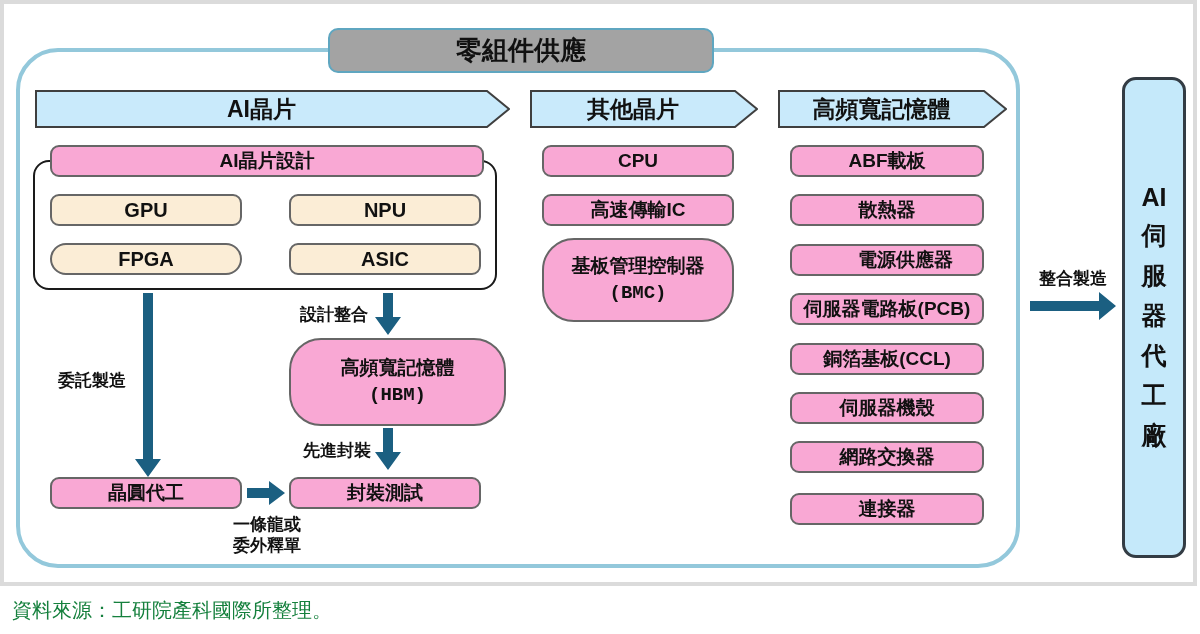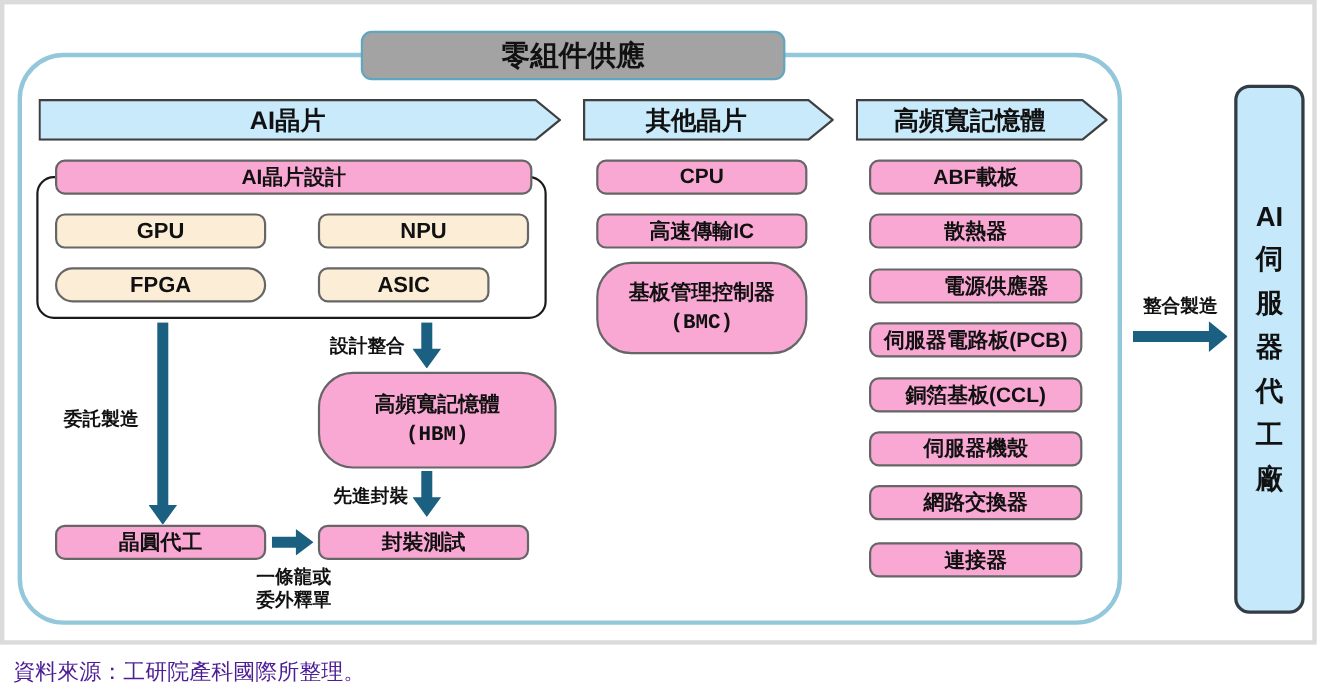--- a/index.html
+++ b/index.html
@@ -48,21 +48,21 @@
                              calc(100% - 17px) 28px, calc(100% - 17px) 19px, 0 19px); }
 
   .flow-label { position:absolute; font-size:17px; font-weight:bold; color:#111;
           text-align:center; line-height:21px; }
 
   .odm-box { position:absolute; left:1122px; top:77px; width:64px; height:481px;
           background:#c5e9fa; border:3px solid #333c44; border-radius:14px;
           display:flex; flex-direction:column; align-items:center; justify-content:center;
           gap:7px; font-size:25px; font-weight:bold; color:#111; }
 
-  .source { position:absolute; left:12px; top:597px; font-size:20px; color:#4c1d95; }
+  .source { position:absolute; left:12px; top:597px; font-size:20px; color:#15803d; }
 </style>
 </head>
 <body>
 
 <div id="canvas">
 
   <div class="frame"></div>
 
   <div class="supply-container"></div>
 
@@ -87,21 +87,21 @@
       <polygon points="1,1 206,1 228,19 206,37 1,37" fill="#c9eafb" stroke="#3f3f3f" stroke-width="2"></polygon>
     </svg>
     <span class="lbl">高頻寬記憶體</span>
   </div>
 
   <div class="group-box"></div>
   <div class="gbox" style="left:50px; top:145px; width:434px; height:32px;">AI晶片設計</div>
   <div class="pbox" style="left:50px; top:194px; width:192px; height:32px;">GPU</div>
   <div class="pbox" style="left:289px; top:194px; width:192px; height:32px;">NPU</div>
   <div class="pbox" style="left:50px; top:243px; width:192px; height:32px;border-radius:16px;">FPGA</div>
-  <div class="pbox" style="left:289px; top:243px; width:156px; height:32px;">ASIC</div>
+  <div class="pbox" style="left:289px; top:243px; width:192px; height:32px;">ASIC</div>
 
   <div class="arrow-v" style="left:135px; top:293px; height:184px;"></div>
   <div class="flow-label" style="left:50px; top:370px; width:84px;">委託製造</div>
 
   <div class="arrow-v" style="left:375px; top:293px; height:42px;"></div>
   <div class="flow-label" style="left:295px; top:304px; width:78px;text-align:center;">設計整合</div>
 
   <div class="gbox bigbox" style="left:289px; top:338px; width:217px; height:88px;">
     <div>高頻寬記憶體</div>
     <div>(HBM)</div>

